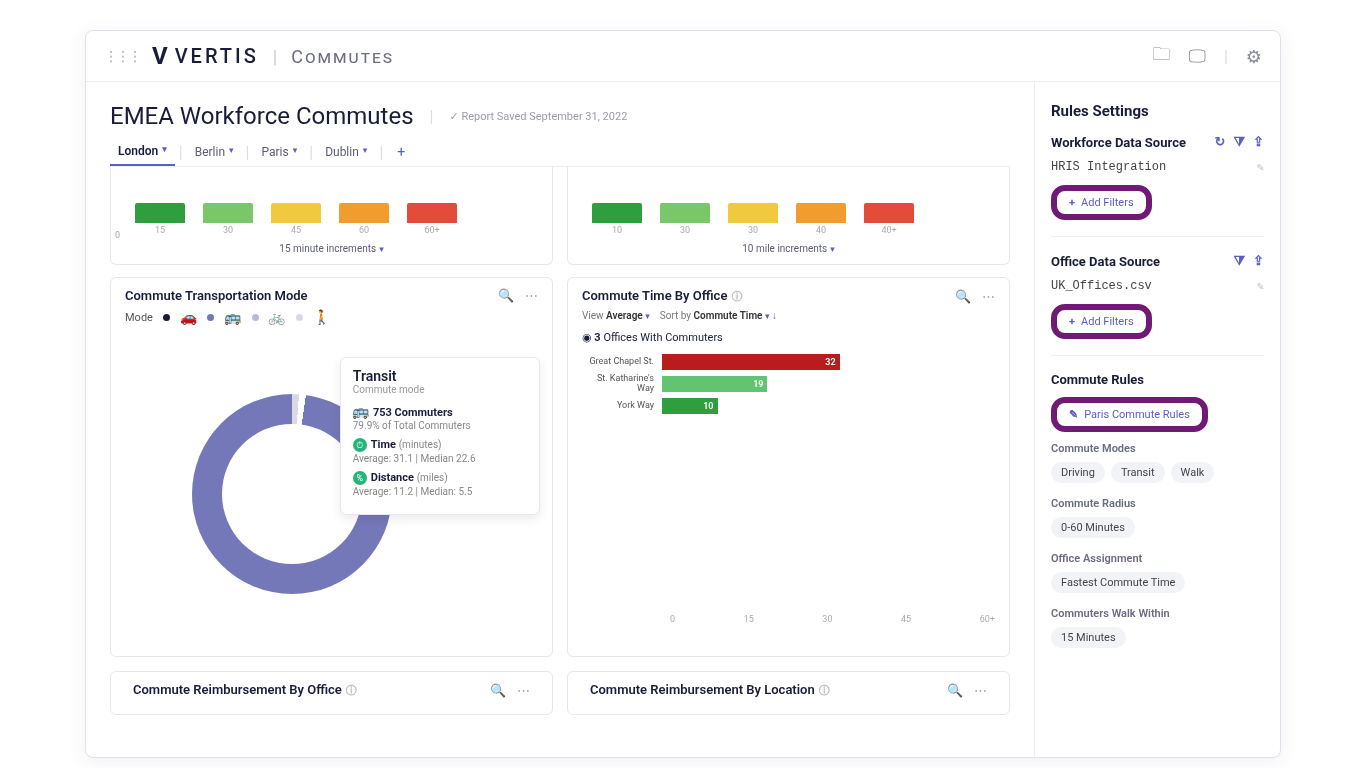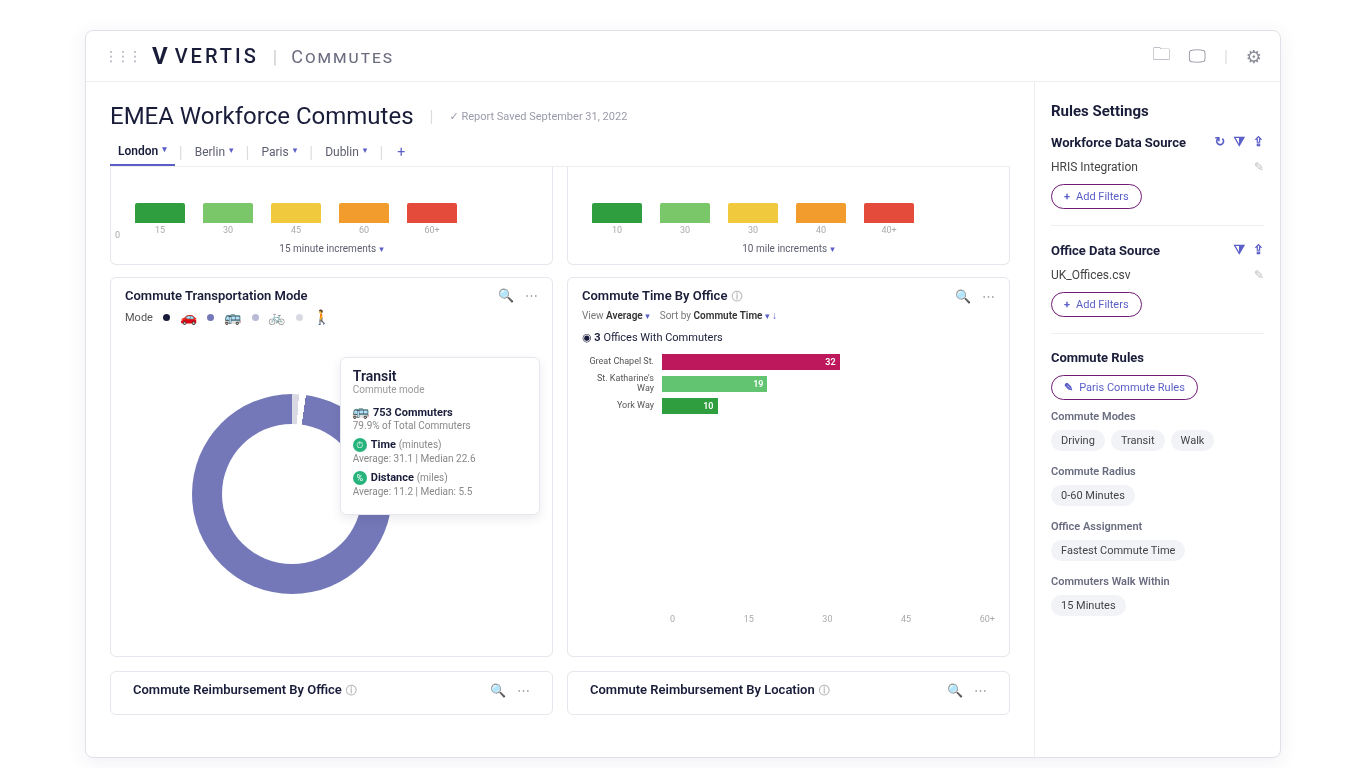--- a/index.html
+++ b/index.html
@@ -57,23 +57,23 @@
 .hbar-row { display: flex; align-items: center; margin: 4px 0; font-size: 10px; }
 .hbar-label { width: 80px; text-align: right; padding-right: 8px; color: #555; font-size: 9px; line-height: 1.1; }
 .hbar-track { flex: 1; position: relative; height: 16px; }
 .hbar { position: absolute; left: 0; top: 0; height: 100%; display: flex; align-items: center; justify-content: flex-end; padding-right: 4px; color: #fff; font-size: 9px; font-weight: 600; }
 .hbar-axis { display: flex; justify-content: space-between; font-size: 9px; color: #aaa; margin: 6px 0 0 88px; }
 .big-card { height: 380px; }
 .small-card { border: 1px solid #e6e7ee; border-radius: 6px; padding: 10px 22px; }
 .side-h { font-size: 15px; font-weight: 700; margin-bottom: 14px; }
 .side-sec { font-size: 13px; font-weight: 700; display: flex; align-items: center; margin-bottom: 10px; }
 .side-sec-actions { margin-left: auto; display: flex; gap: 8px; color: #5a5ec7; font-size: 13px; }
-.side-val { font-size: 12px; color: #444; display: flex; margin-bottom: 10px; }
+.side-val { font-size: 12px; color: #444; display: flex; margin-bottom: 10px; font-family: Liberation Mono, monospace; }
 .side-val .ed { margin-left: auto; color: #bbb; cursor: pointer; }
-.pill-btn { display: inline-flex; align-items: center; gap: 6px; border: 1px solid #701a75; color: #5a5ec7; border-radius: 14px; padding: 5px 12px; font-size: 11px; cursor: pointer; }
+.pill-btn { display: inline-flex; align-items: center; gap: 6px; border: 6px solid #701a75; color: #5a5ec7; border-radius: 14px; padding: 5px 12px; font-size: 11px; cursor: pointer; }
 .pill-btn::before { content:"+"; font-weight:700; }
 .pill-btn.edit::before { content:"✎"; }
 .hr { border: 0; border-top: 1px solid #eee; margin: 16px 0; }
 .rule-label { font-size: 11px; color: #6a6c80; font-weight: 600; margin: 10px 0 6px; }
 .chip { display: inline-block; background: #f2f3f7; color: #444; border-radius: 12px; padding: 4px 10px; font-size: 11px; margin-right: 6px; margin-bottom: 4px; }
 .y0 { position:absolute; left:4px; bottom:24px; font-size:9px; color:#aaa; }
 </style>
 </head>
 <body>
 
@@ -208,21 +208,21 @@
           <div class="controls">
             <span>View</span> <b>Average</b> <span class="chev">▾</span>
             &nbsp;&nbsp;
             <span>Sort by</span> <b>Commute Time</b> <span class="chev">▾</span> <span style="color:#5a5ec7">↓</span>
           </div>
           <div class="offices-line"><span>◉</span> <b>3</b> <span>Offices With Commuters</span></div>
           <div id="hbars">
                 <div class="hbar-row">
                   <div class="hbar-label">Great Chapel St.</div>
                   <div class="hbar-track">
-                    <div class="hbar" style="width:53.333333333333336%;background:#be185d">32</div>
+                    <div class="hbar" style="width:53.333333333333336%;background:#b91c1c">32</div>
                   </div>
                 </div>
                 <div class="hbar-row">
                   <div class="hbar-label">St. Katharine's Way</div>
                   <div class="hbar-track">
                     <div class="hbar" style="width:31.666666666666664%;background:#62c470">19</div>
                   </div>
                 </div>
                 <div class="hbar-row">
                   <div class="hbar-label">York Way</div>

